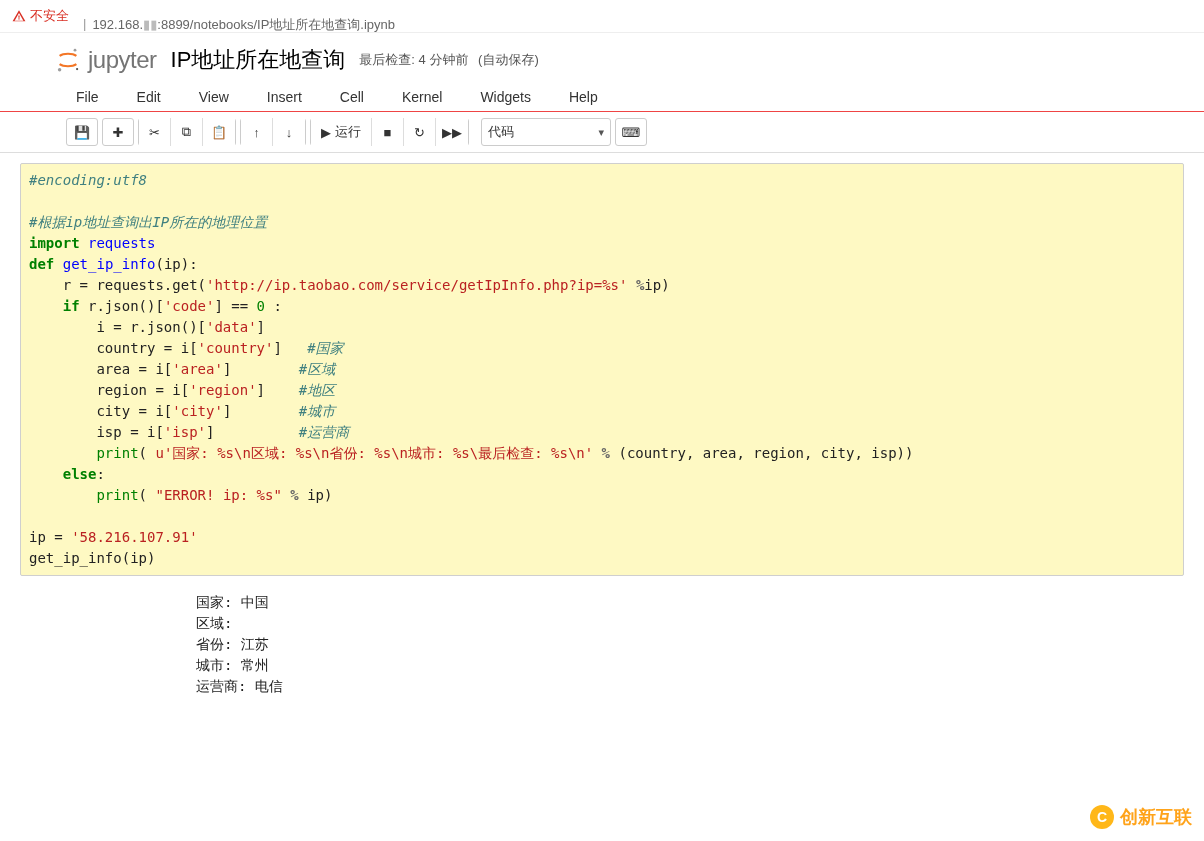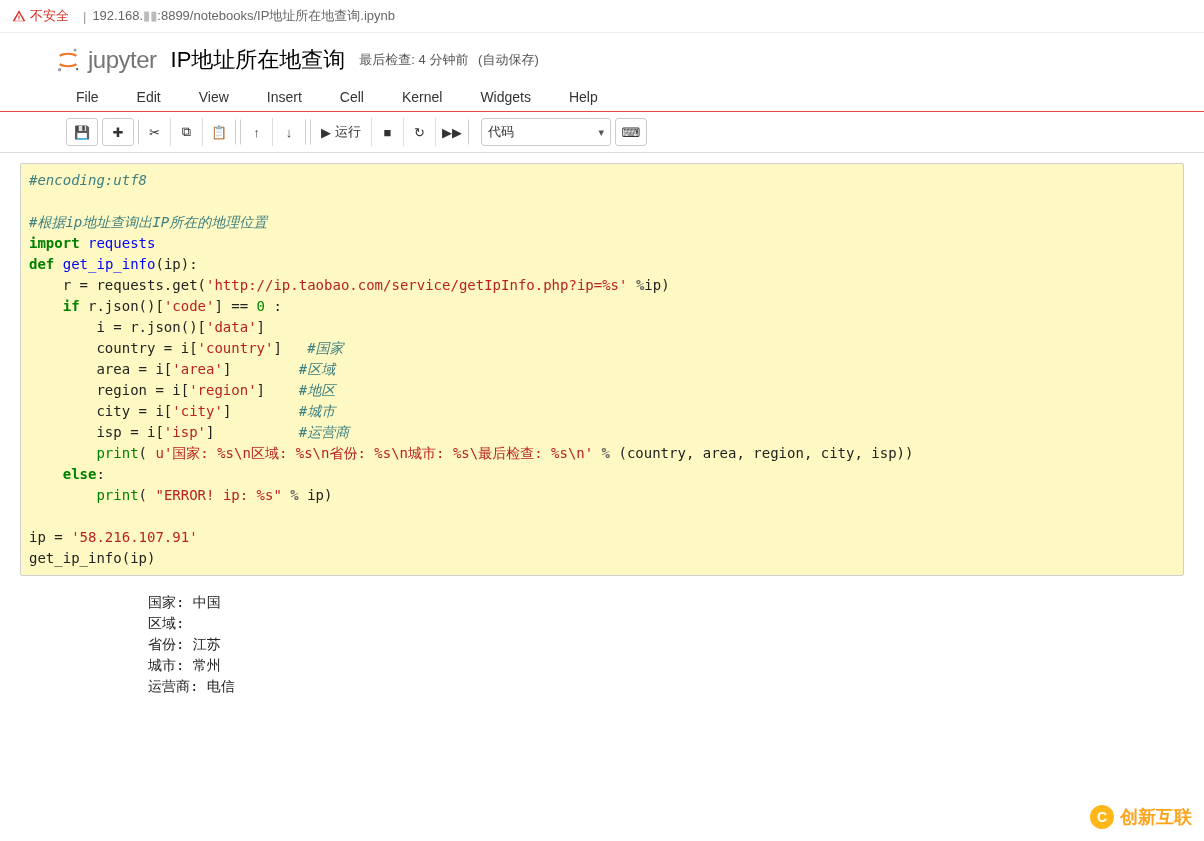--- a/index.html
+++ b/index.html
@@ -1,17 +1,17 @@
 <!DOCTYPE html>
 <html><head>
 <meta charset="utf-8">
 <style>
 * { box-sizing: border-box; margin: 0; padding: 0; }
 body { font-family: "Helvetica Neue", Helvetica, Arial, sans-serif; font-size: 14px; background: #fff; color: #333; width: 1204px; }
-.addrbar { height: 30px; display: flex; align-items: center; padding: 16px 12px; color: #666; font-size: 13px; }
+.addrbar { height: 30px; display: flex; padding: 16px 12px; color: #666; font-size: 13px; }
 .addrbar .warn { color: #d93025; margin-right: 8px; display: flex; align-items: center; gap: 4px; }
 .addrbar .sep { color: #999; margin: 0 6px; }
 .page { border-top: 1px solid #eee; }
 .header { display: flex; align-items: center; padding: 12px 20px 8px 54px; gap: 14px; }
 .jlogo { display: flex; align-items: center; gap: 6px; }
 .jlogo-svg { width: 28px; height: 28px; }
 .jlogo-text { font-size: 24px; color: #757575; letter-spacing: -0.5px; }
 .nbname { font-size: 22px; color: #000; }
 .check-info { font-size: 13px; color: #555; }
 .menubar { display: flex; gap: 38px; padding: 6px 0 6px 76px; border-bottom: 1px solid #ef4444; font-size: 14px; color: #333; }
@@ -22,21 +22,21 @@
 .tgrp { display: flex; padding: 0; }
 .tgrp .tbtn { border: none; border-right: 1px solid #ddd; border-radius: 0; }
 .tgrp .tbtn:last-child { border-right: none; }
 .trun { width: auto; padding: 0 10px; gap: 4px; }
 .tsel { padding: 0 6px; width: 130px; justify-content: space-between; font-size: 13px; margin-left: 8px; }
 .tsel::after { content: "▾"; font-size: 11px; color: #555; }
 .notebook { padding: 10px 20px 20px 20px; }
 .cell { display: flex; margin-bottom: 10px; }
 .prompt { width: 120px; text-align: right; padding-right: 12px; font-family: Consolas, Menlo, "DejaVu Sans Mono", monospace; font-size: 14px; color: #303f9f; padding-top: 6px; }
 .inputarea { flex: 1; border: 1px solid #cfcfcf; border-radius: 2px; background: #fef9c3; padding: 6px 8px; font-family: Consolas, Menlo, "DejaVu Sans Mono", monospace; font-size: 14px; line-height: 21px; white-space: pre; overflow-x: auto; color: #222; }
-.outputarea { flex: 1; padding: 6px 8px; font-family: Consolas, Menlo, "DejaVu Sans Mono", monospace; font-size: 14px; line-height: 21px; white-space: pre; color: #222; }
+.outputarea { flex: 1; padding: 6px 8px; font-family: Consolas, Menlo, "DejaVu Sans Mono", monospace; font-size: 14px; line-height: 21px; white-space: pre; color: #222; margin-left: 48px; }
 
 .tk-c  { color: #408080; font-style: italic; }   
 .tk-kw { color: #008000; font-weight: bold; }     
 .tk-kn { color: #008000; font-weight: bold; }     
 .tk-nm { color: #0000FF; }                        
 .tk-fn { color: #0000FF; }                        
 .tk-st { color: #BA2121; }                        
 .tk-op { color: #666; font-weight: bold; }        
 .tk-nb { color: #008000; }                        
 .tk-pr { color: #008000; }                        

